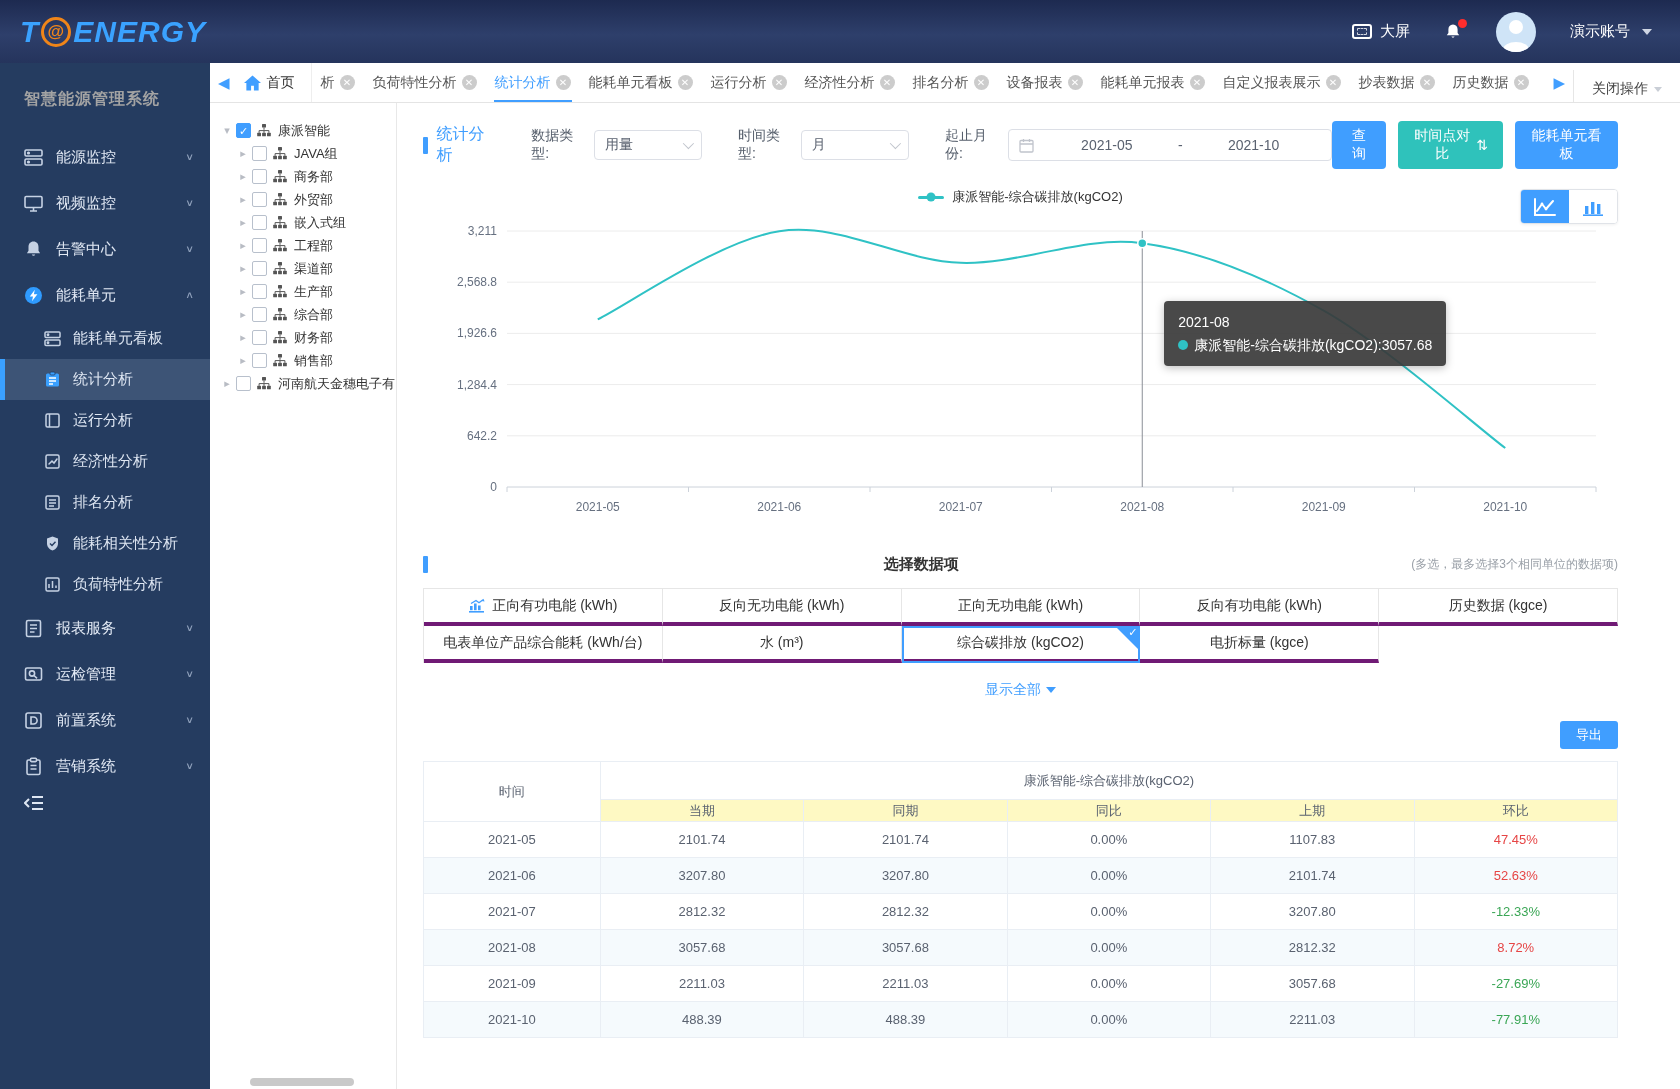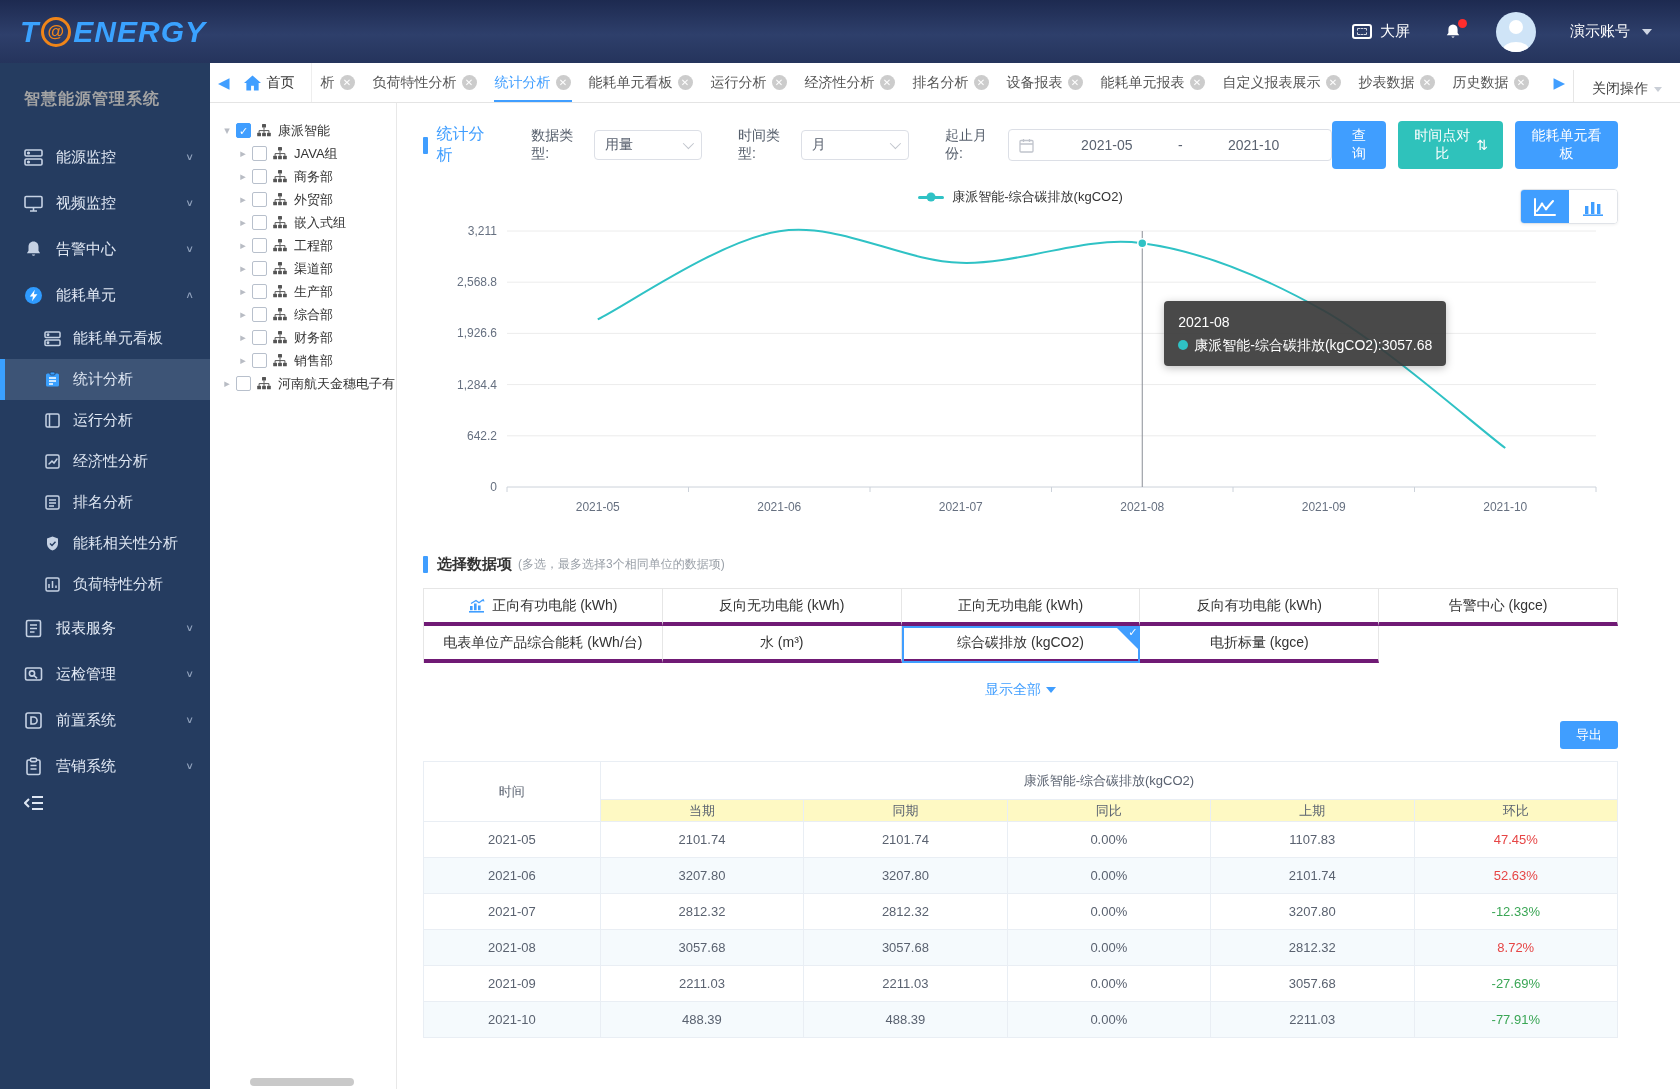--- a/index.html
+++ b/index.html
@@ -63,21 +63,21 @@
   .tnode { display:flex; align-items:center; height:23px; white-space:nowrap; cursor:pointer; }
   .tnode .tw { width:14px; color:#b8bcc4; font-size:11px; text-align:center; flex:0 0 14px; }
   .tnode .cb { width:15px; height:15px; border:1px solid #b8c0cc; border-radius:2px; margin:0 6px 0 2px; flex:0 0 15px; background:#fff; }
   .tnode .cb.on { background:#409eff; border-color:#409eff; color:#fff; font-size:11px; line-height:14px; text-align:center; }
   .tnode .org { width:14px; height:13px; color:#555; margin-right:7px; flex:0 0 14px; }
   .tnode.child { padding-left:16px; }
   .hscroll { position:absolute; bottom:3px; left:40px; width:104px; height:8px; border-radius:4px; background:#c9c9c9; }
 
   
   .main { flex:1; min-width:0; padding:0 62px 0 26px; overflow:hidden; background:#fff; }
-  .sec-head { display:flex; align-items:center; }
+  .sec-head { display:flex; align-items:center;justify-content:space-between; }
   .sec-bar { width:5px; height:17px; background:#409eff; border-radius:1px; margin-right:9px; }
 
   
   .filterbar { margin-top:26px; display:flex; align-items:center; height:32px; }
   .f-title { color:#409eff; font-size:16px; }
   .f-label { font-size:14px; color:#555e6b; margin-left:36px; margin-right:8px; }
   .select { width:116px; height:30px; border:1px solid #dcdfe6; border-radius:4px; display:flex; align-items:center; padding:0 10px; font-size:14px; color:#5a6270; cursor:pointer; background:#fff; }
   .select .chevlite { margin-left:auto; width:8px; height:8px; border-right:1.5px solid #c0c4cc; border-bottom:1.5px solid #c0c4cc; transform:rotate(45deg) translateY(-2px); }
   .daterange { height:32px; width:352px; border:1px solid #dcdfe6; border-radius:4px; display:flex; align-items:center; padding:0 10px; font-size:14px; color:#5a6270; background:#fff; cursor:pointer; }
   .daterange .cal { width:15px; height:15px; color:#c0c4cc; margin-right:6px; }
@@ -636,21 +636,21 @@
                 <div class="sel-cell">
                   <span>反向无功电能 (kWh)</span>
                 </div>
                 <div class="sel-cell">
                   <span>正向无功电能 (kWh)</span>
                 </div>
                 <div class="sel-cell">
                   <span>反向有功电能 (kWh)</span>
                 </div>
                 <div class="sel-cell">
-                  <span>告警中心 (kgce)</span>
+                  <span>历史数据 (kgce)</span>
                 </div>
                 <div class="sel-cell">
                   <span>电表单位产品综合能耗 (kWh/台)</span>
                 </div>
                 <div class="sel-cell">
                   <span>水 (m³)</span>
                 </div>
                 <div class="sel-cell selected">
                   <span>综合碳排放 (kgCO2)</span>
                   <span class="corner"></span>

